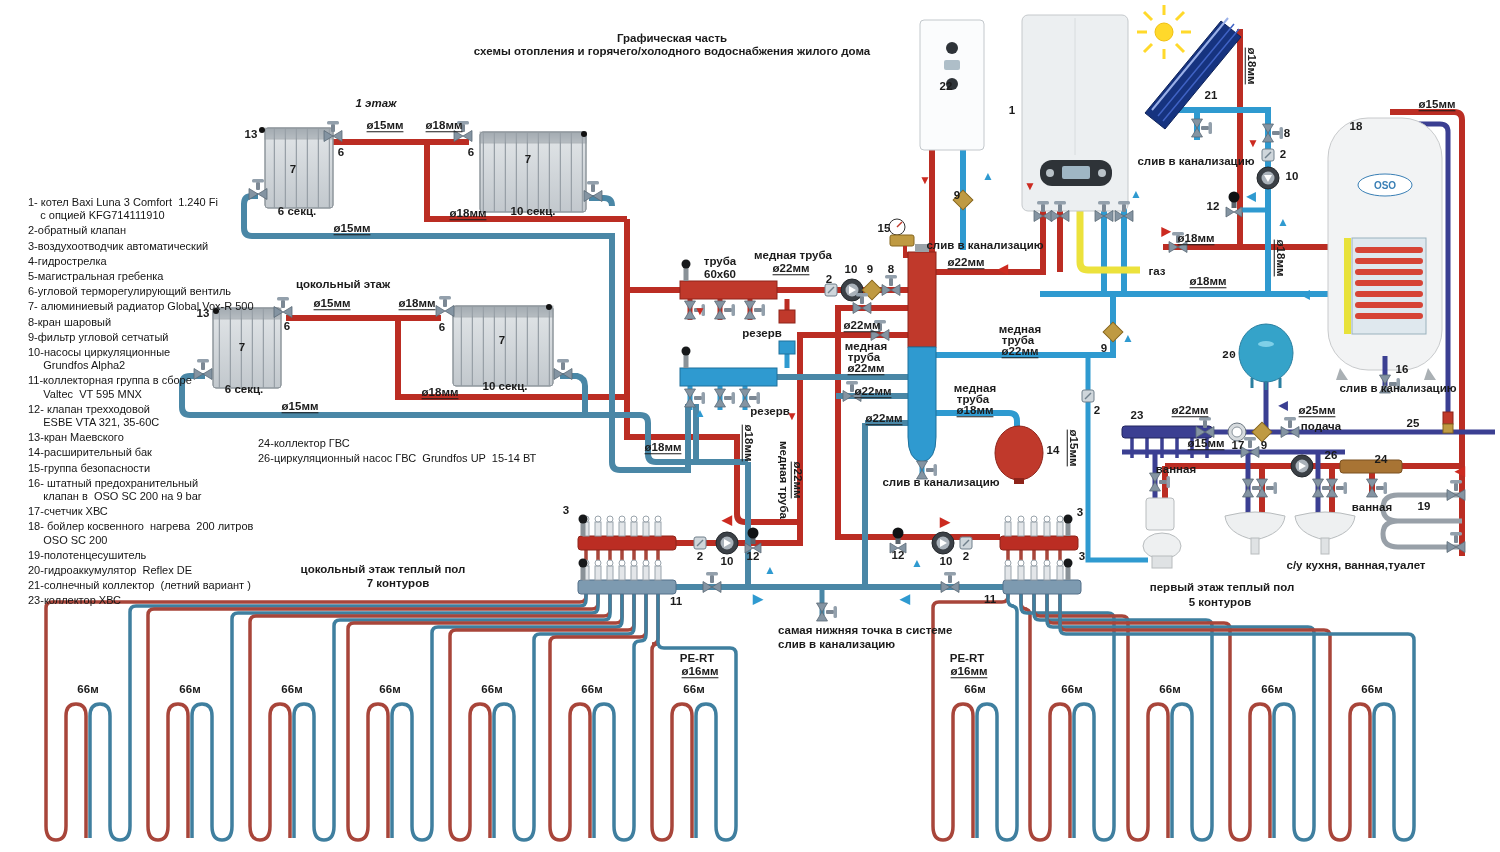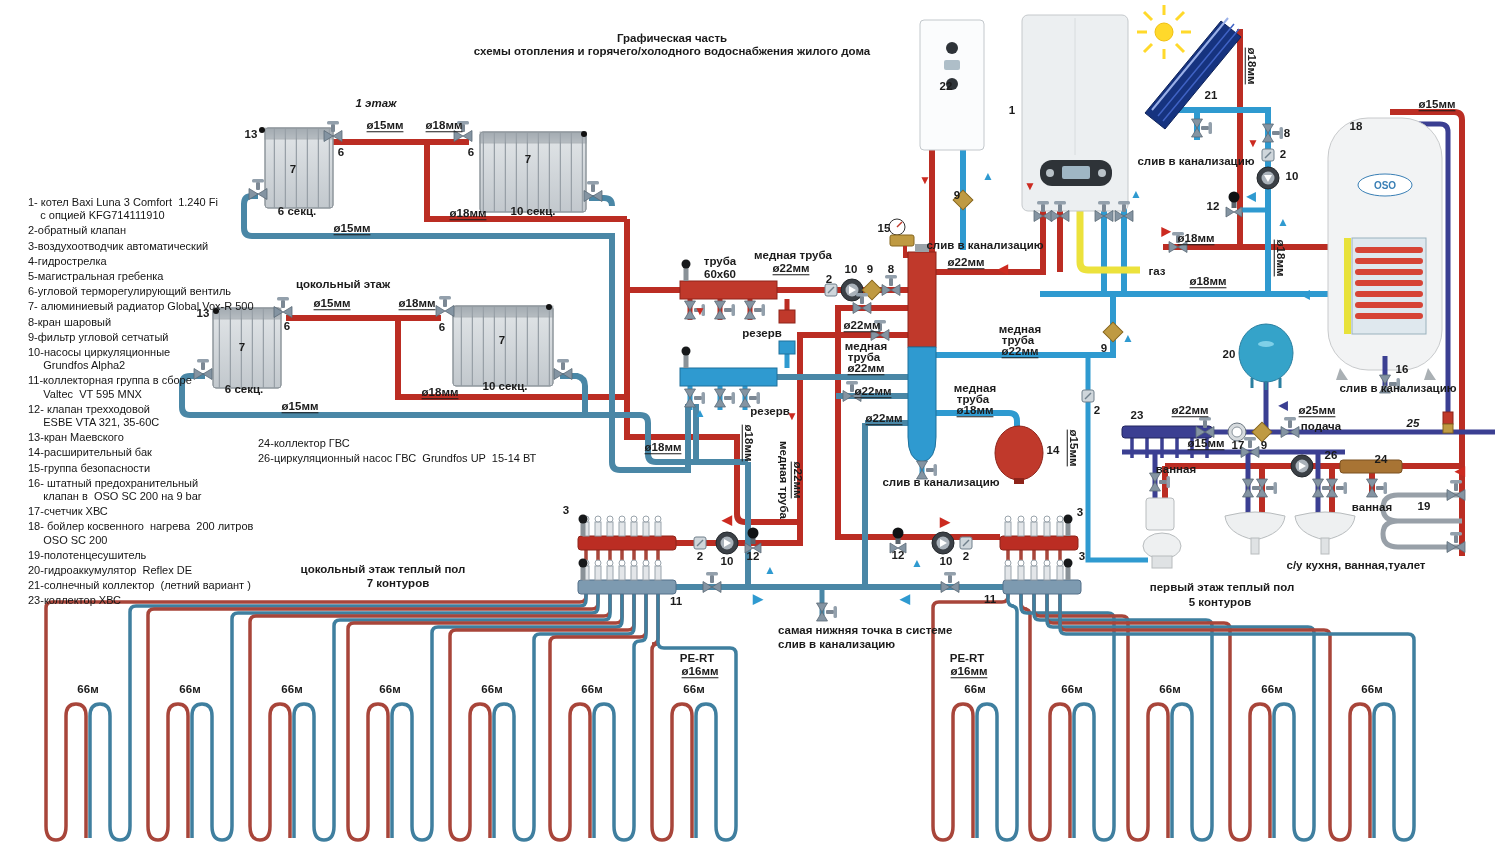--- a/index.html
+++ b/index.html
@@ -507,21 +507,21 @@
       <span class="lbl" style="left: 1020px; top: 330px;">медная</span>
       <span class="lbl" style="left: 1018px; top: 341px;">труба</span>
       <span class="lbl u" style="left: 1020px; top: 352px;">ø22мм</span>
       <span class="lbl" style="left: 1104px; top: 349px;">9</span>
       <span class="lbl" style="left: 1128px; top: 338px; font-size: 12px; color: rgb(47, 154, 208);">▲</span>
       <span class="lbl" style="left: 975px; top: 389px;">медная</span>
       <span class="lbl" style="left: 973px; top: 400px;">труба</span>
       <span class="lbl u" style="left: 975px; top: 411px;">ø18мм</span>
       <span class="lbl" style="left: 1053px; top: 451px;">14</span>
       <span class="lbl" style="left: 941px; top: 483px;">слив в канализацию</span>
-      <span class="lbl" style="left: 1229px; top: 355px;">20</span>
+      <span class="lbl" style="left: 1229px; top: 355px; font-family: Liberation Mono, monospace;">20</span>
       <span class="lbl" style="left: 1097px; top: 411px;">2</span>
       <span class="lbl u rot" style="left: 1073px; top: 448px;">ø15мм</span>
       <span class="lbl" style="left: 1211px; top: 96px;">21</span>
       <span class="lbl" style="left: 1196px; top: 162px;">слив в канализацию</span>
       <span class="lbl u rot" style="left: 1251px; top: 66px;">ø18мм</span>
       <span class="lbl" style="left: 1253px; top: 143px; font-size: 12px; color: rgb(204, 42, 32);">▼</span>
       <span class="lbl" style="left: 1287px; top: 134px;">8</span>
       <span class="lbl" style="left: 1283px; top: 155px;">2</span>
       <span class="lbl" style="left: 1292px; top: 177px;">10</span>
       <span class="lbl" style="left: 1251px; top: 196px; font-size: 12px; color: rgb(47, 154, 208);">◀</span>
@@ -538,21 +538,21 @@
       <span class="lbl" style="left: 1398px; top: 389px;">слив в канализацию</span>
       <span class="lbl" style="left: 1137px; top: 416px;">23</span>
       <span class="lbl u" style="left: 1190px; top: 411px;">ø22мм</span>
       <span class="lbl" style="left: 1176px; top: 470px;">ванная</span>
       <span class="lbl u" style="left: 1206px; top: 444px;">ø15мм</span>
       <span class="lbl" style="left: 1238px; top: 446px;">17</span>
       <span class="lbl" style="left: 1264px; top: 446px;">9</span>
       <span class="lbl" style="left: 1283px; top: 405px; font-size: 12px; color: rgb(59, 63, 146);">◀</span>
       <span class="lbl u" style="left: 1317px; top: 411px;">ø25мм</span>
       <span class="lbl" style="left: 1321px; top: 427px;">подача</span>
-      <span class="lbl" style="left: 1413px; top: 424px; font-style: italic;">25</span>
+      <span class="lbl" style="left: 1413px; top: 424px;">25</span>
       <span class="lbl" style="left: 1331px; top: 456px;">26</span>
       <span class="lbl" style="left: 1381px; top: 460px;">24</span>
       <span class="lbl" style="left: 1372px; top: 508px;">ванная</span>
       <span class="lbl" style="left: 1424px; top: 507px;">19</span>
       <span class="lbl" style="left: 1356px; top: 566px;">с/у кухня, ванная,туалет</span>
       <span class="lbl" style="left: 1222px; top: 588px;">первый этаж теплый пол</span>
       <span class="lbl" style="left: 1220px; top: 603px;">5 контуров</span>
       <span class="lbl" style="left: 566px; top: 511px;">3</span>
       <span class="lbl" style="left: 700px; top: 557px;">2</span>
       <span class="lbl" style="left: 727px; top: 562px;">10</span>

